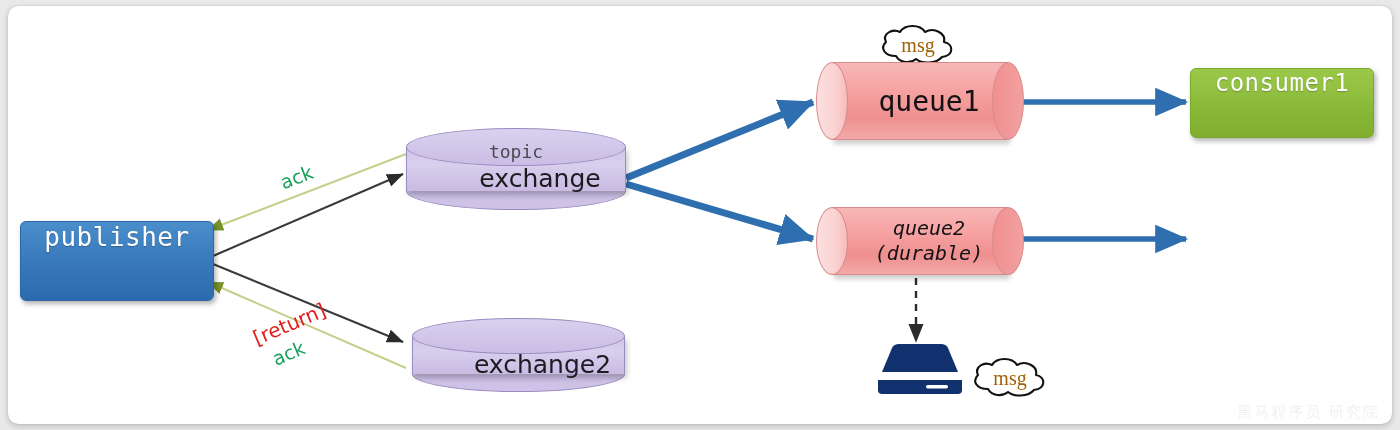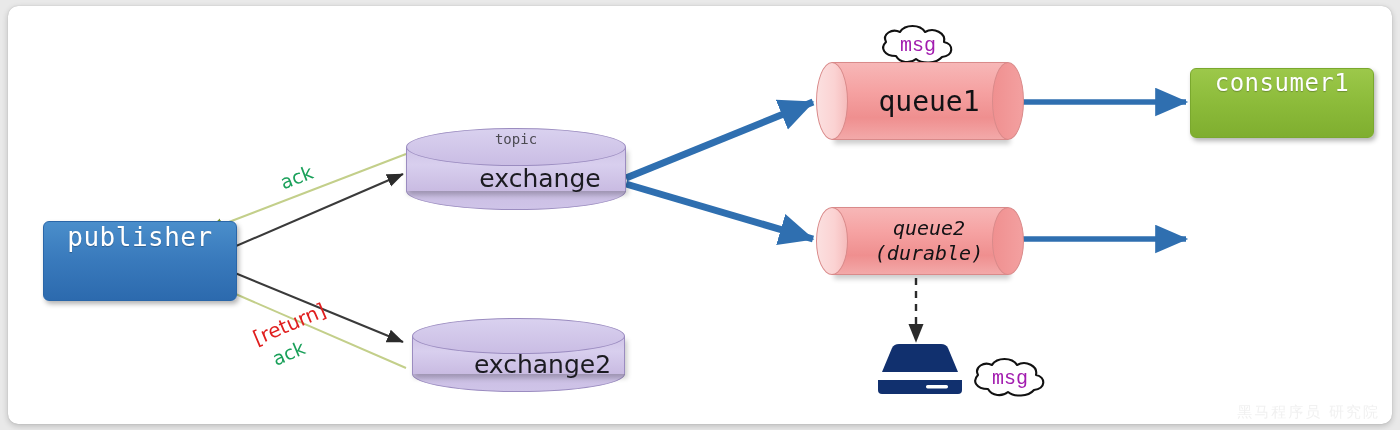--- a/index.html
+++ b/index.html
@@ -114,22 +114,22 @@
     transform-origin:center center;
   }
   .lbl-ack{color:#1aa05a;}
   .lbl-return{color:#e01e1e;}
 
   
   .cloud-wrap{position:absolute;}
   .cloud-wrap .cloud-txt{
     position:absolute;left:0;right:0;top:0;bottom:0;
     display:flex;align-items:center;justify-content:center;
-    font-family:Liberation Mono, monospace;
-    color:#a21caf;
+    font-family:Liberation Serif, serif;
+    color:#a16207;
     padding-bottom:2px;
     box-sizing:border-box;
   }
 
   
   .watermark{
     position:absolute;
     color:#f1f1f1;
     font-family:"DejaVu Sans","Liberation Sans",sans-serif;
     letter-spacing:2px;
@@ -191,29 +191,29 @@
     </g>
 
     <g transform="translate(862,336)">
       <path d="M12,30 L22,6 Q24,2 29,2 L71,2 Q76,2 78,6 L88,30 Z" fill="#11306e"></path>
       <rect x="8" y="32" width="84" height="5" rx="1.5" fill="#ffffff"></rect>
       <path d="M8,38 L92,38 L92,48 Q92,52 88,52 L12,52 Q8,52 8,48 Z" fill="#11306e"></path>
       <rect x="56" y="43" width="22" height="3.4" rx="1.6" fill="#ffffff"></rect>
     </g>
   </svg>
 
-  <div class="node-box node-publisher" style="left:12px;top:215px;width:192px;height:78px;font-size:26px;margin-left:23px;">
+  <div class="node-box node-publisher" style="left:12px;top:215px;width:192px;height:78px;font-size:26px;">
     <span>publisher</span>
   </div>
 
   <div class="cyl-v" style="left:398px;top:122px;width:220px;height:82px;">
     <div class="cap-bot" style="top:44px;height:38px;"></div>
     <div class="body" style="top:19px;height:44px;"></div>
     <div class="cap-top" style="top:0px;height:38px;"></div>
-    <div class="lbl-top" style="top:3px;font-size:14px;">topic</div>
+    <div class="lbl-top" style="top:13px;font-size:18px;">topic</div>
     <div class="lbl-main" style="top:36px;font-size:25px;">exchange</div>
   </div>
 
   <div class="cyl-v" style="left:404px;top:312px;width:213px;height:74px;">
     <div class="cap-bot" style="top:38px;height:36px;"></div>
     <div class="body" style="top:18px;height:38px;"></div>
     <div class="cap-top" style="top:0px;height:36px;"></div>
     <div class="lbl-main" style="top:32px;font-size:25px;">exchange2</div>
   </div>
 

